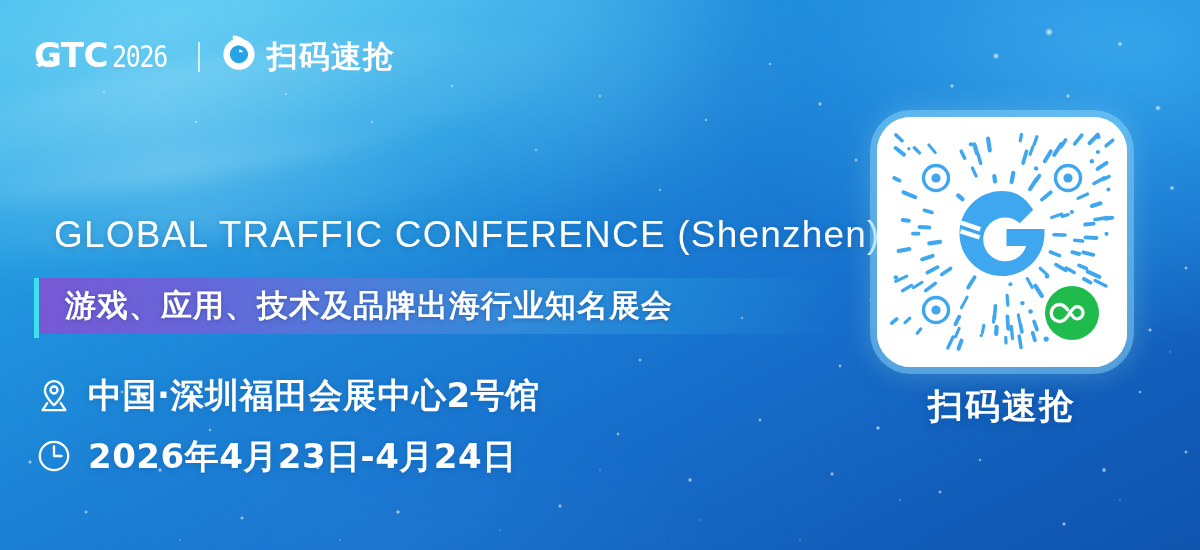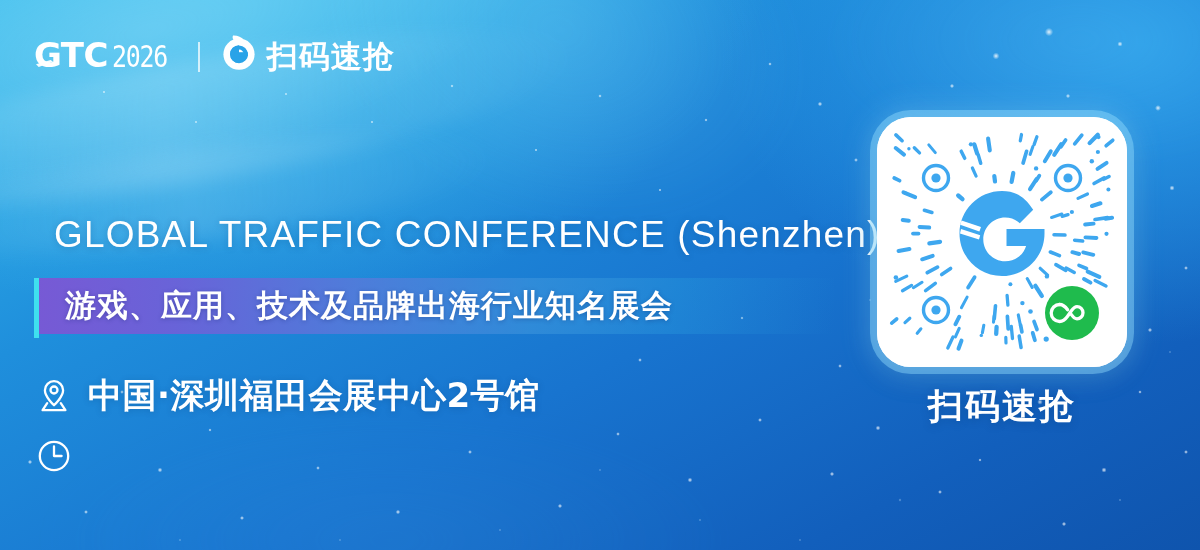--- a/index.html
+++ b/index.html
@@ -312,20 +312,21 @@
     <span class="info-text">中国·深圳福田会展中心2号馆</span>
   </div>
 
   <div class="info-line" id="info-date">
     <span class="info-icon">
       <svg width="36" height="36" viewBox="0 0 36 36" aria-hidden="true">
         <circle cx="18" cy="18" r="14.2" fill="none" stroke="#ffffff" stroke-width="2.3"></circle>
         <path d="M18 8.4V18h7.6" fill="none" stroke="#ffffff" stroke-width="2.3" stroke-linecap="round" stroke-linejoin="round"></path>
       </svg>
     </span>
+    <span class="info-text">2026年4月23日-4月24日</span>
   </div>
 
   <div id="qr-card">
     <svg id="qr-inner" width="250" height="250" viewBox="0 0 250 250" aria-hidden="true">
       <rect width="250" height="250" fill="#ffffff"></rect>
       <g id="qr-rays" stroke="#3ea7ef" stroke-linecap="round">
           <line x1="177.0" y1="117.8" x2="188.0" y2="118.1" stroke-width="3.5"></line>
           <line x1="173.4" y1="135.0" x2="182.4" y2="138.6" stroke-width="3.6"></line>
           <line x1="163.2" y1="151.3" x2="170.6" y2="158.2" stroke-width="3.2"></line>
           <line x1="150.2" y1="161.5" x2="155.2" y2="170.4" stroke-width="3.1"></line>

